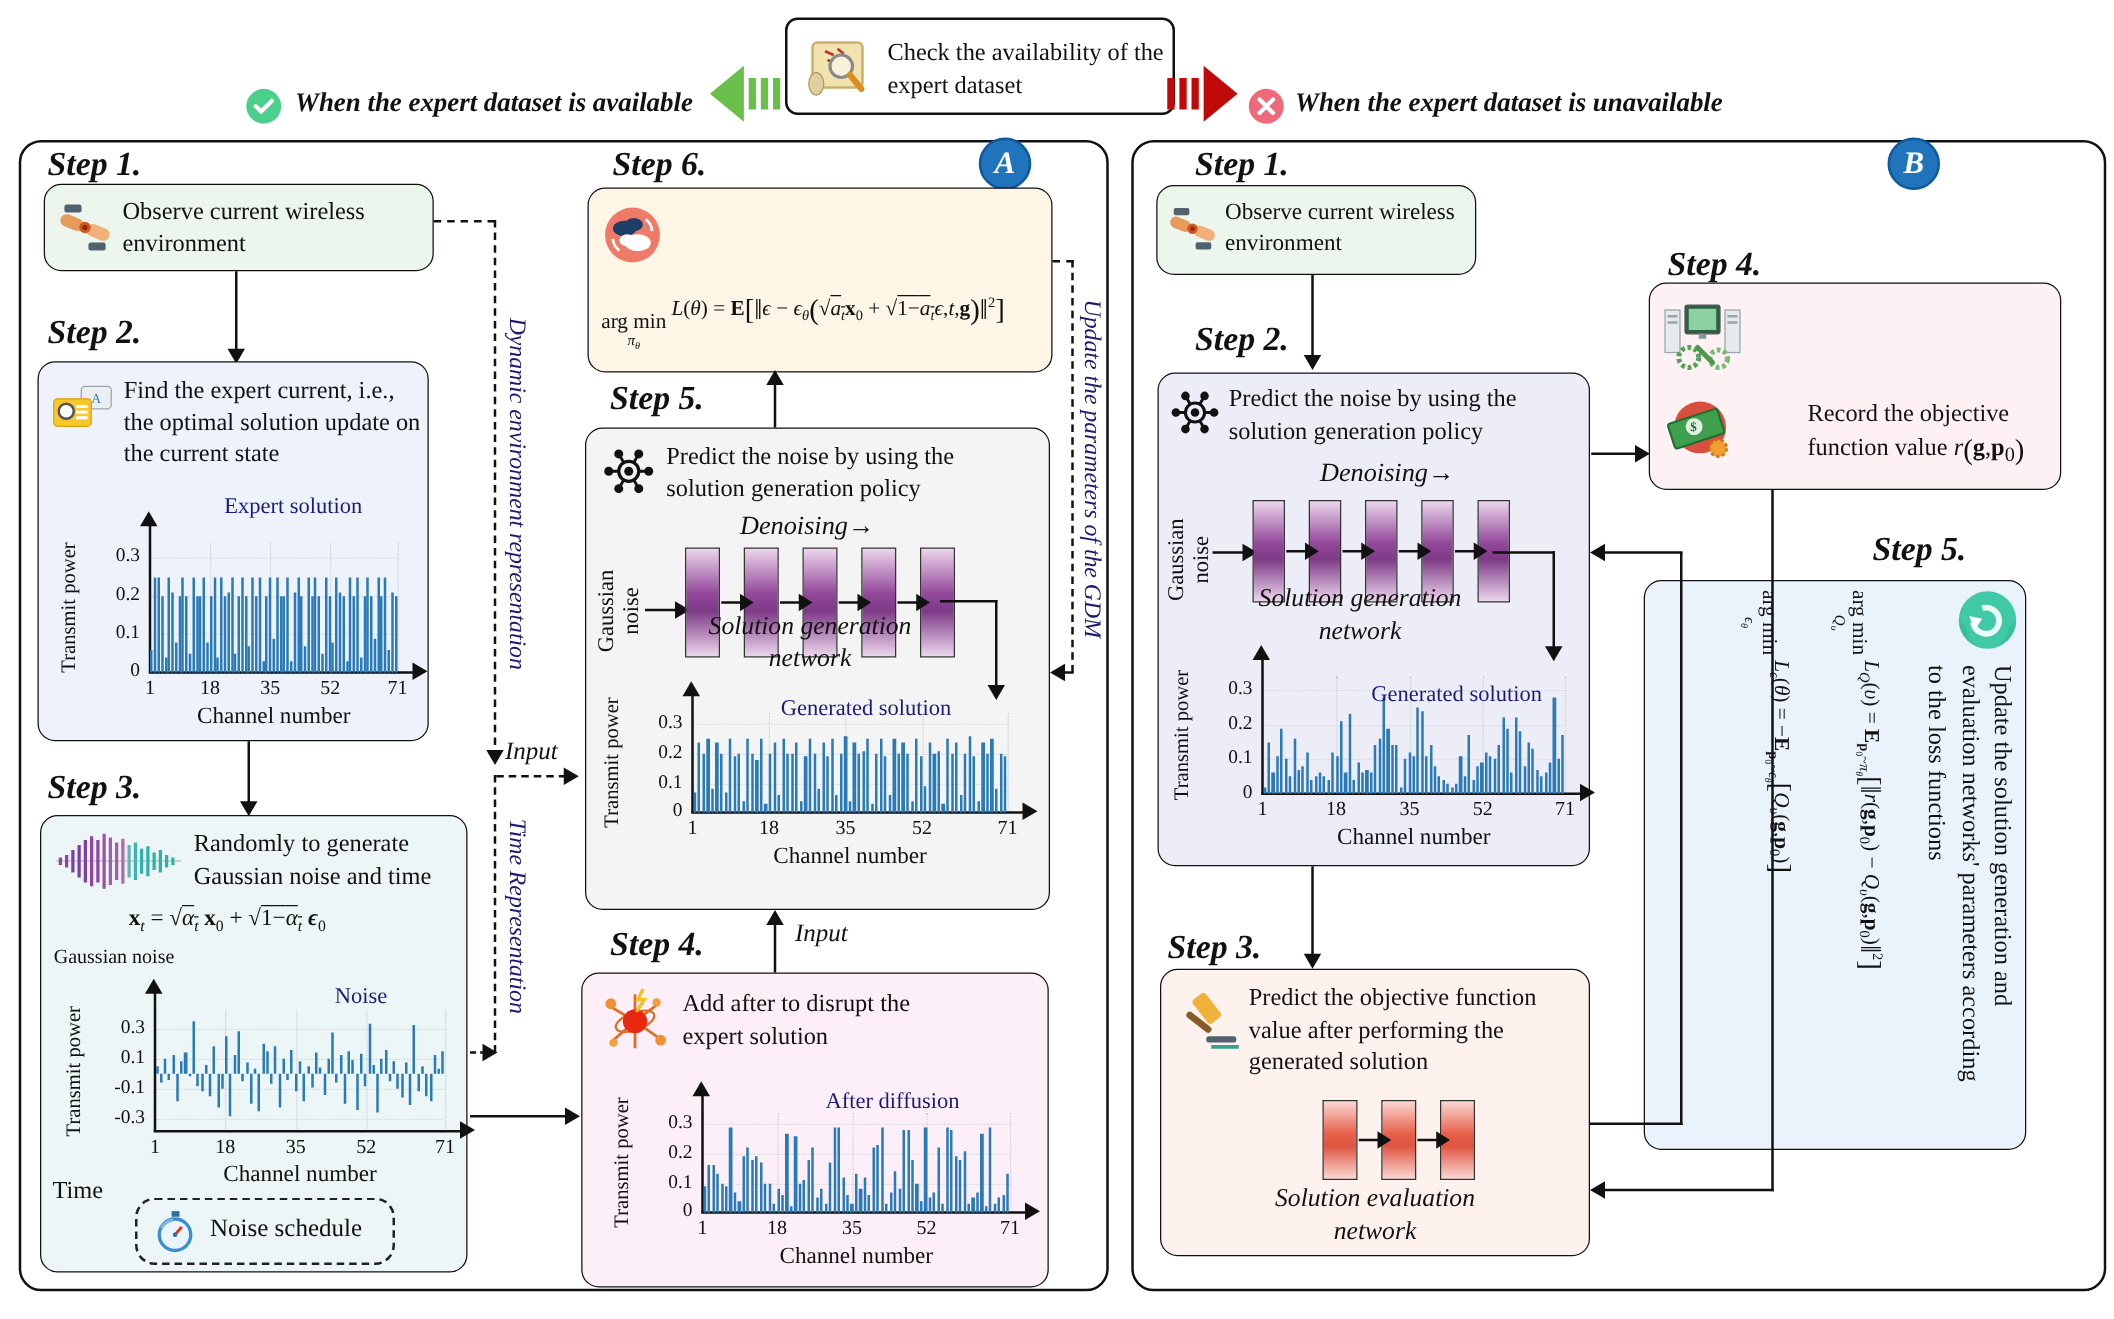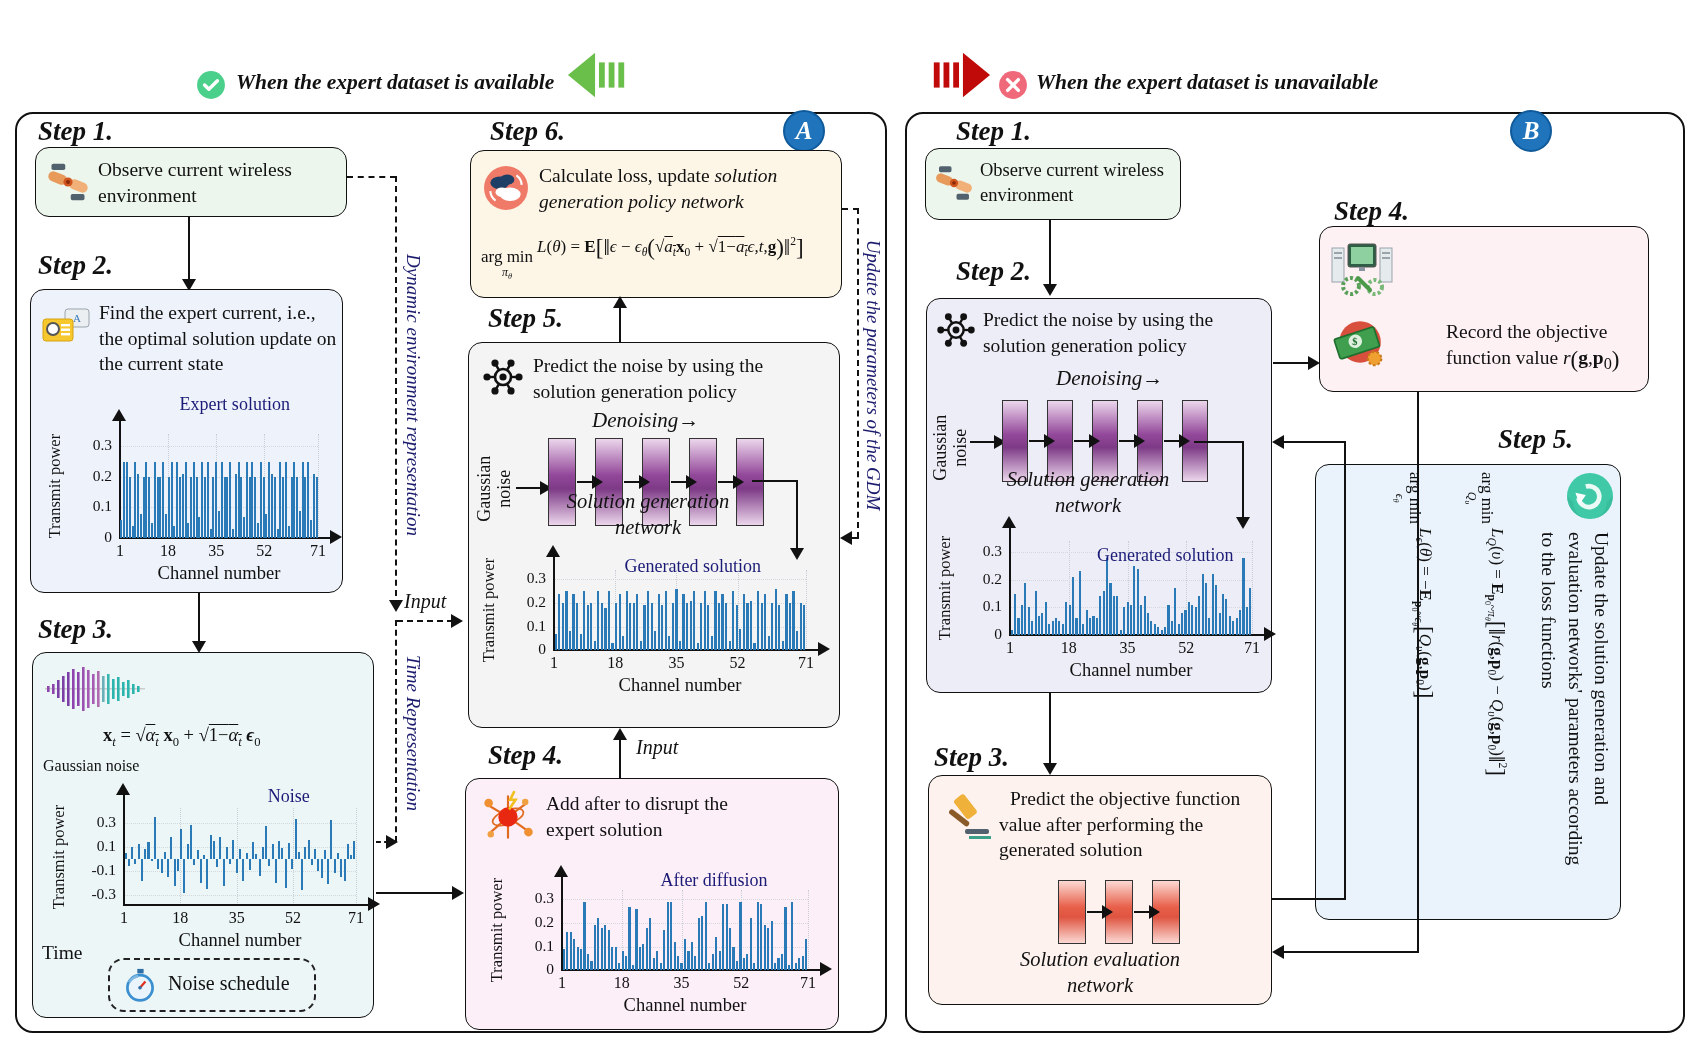--- a/index.html
+++ b/index.html
@@ -57,20 +57,35 @@
      font-size:25px;border:2px solid #0f5a9a;}
   .hdrlab{position:absolute;font-weight:bold;font-style:italic;font-size:21.5px;white-space:nowrap;}
   .icon{position:absolute;}
   .r5row{display:flex;gap:12px;align-items:flex-start;}
 </style>
 </head>
 <body>
 
 <div id="canvas">
 
+  <div class="box" style="left:628px;top:14px;width:312px;height:78px;border-radius:10px;border-width:2px;background:#fff;">
+    <span class="icon" style="left:12px;top:10px;">
+      <svg width="56" height="56" viewBox="0 0 56 56">
+          <rect x="8" y="8" width="40" height="36" rx="4" fill="#f2e3ae" stroke="#c8b070" stroke-width="2"></rect>
+          <ellipse cx="11" cy="41" rx="6" ry="9" fill="#e0d0a0" stroke="#b09860"></ellipse>
+          <path d="M18 15 l7 3 M28 13 l5 4 M20 22 l5 2" stroke="#c03030" stroke-width="2" fill="none"></path>
+          <circle cx="31" cy="27" r="9" fill="#f8f0d8" stroke="#8a8a8a" stroke-width="2.5"></circle>
+          <line x1="38" y1="34" x2="47" y2="45" stroke="#d89020" stroke-width="5" stroke-linecap="round"></line>
+        </svg>
+    </span>
+    <div class="btxt" style="position:absolute;left:80px;top:14px;">
+      <span style="display:block;">Check  the availability of the</span>
+      <span style="display:block;">expert dataset</span>
+    </div>
+  </div>
   <span class="icon" style="left:566px;top:48px;">
     <svg width="64" height="54" viewBox="0 0 66 54">
         <polygon points="30,4 30,50 2,27" fill="#6abf4b"></polygon>
         <rect x="34" y="14" width="6" height="26" fill="#6abf4b"></rect>
         <rect x="44" y="14" width="6" height="26" fill="#6abf4b"></rect>
         <rect x="54" y="14" width="6" height="26" fill="#6abf4b"></rect>
       </svg>
   </span>
   <span class="icon" style="left:928px;top:48px;">
     <svg width="64" height="54" viewBox="0 0 66 54">
@@ -261,20 +276,24 @@
             <rect x="62" y="9" width="2.6" height="30" fill="#3bb5b0"></rect>
             <rect x="67" y="14" width="2.6" height="20" fill="#2bb3ae"></rect>
             <rect x="72" y="12" width="2.6" height="24" fill="#2bb3ae"></rect>
             <rect x="77" y="17" width="2.6" height="14" fill="#2bb3ae"></rect>
             <rect x="82" y="15" width="2.6" height="18" fill="#2bb3ae"></rect>
             <rect x="87" y="19" width="2.6" height="10" fill="#2bb3ae"></rect>
             <rect x="92" y="21" width="2.6" height="6" fill="#2bb3ae"></rect>
           </g>
         </svg>
     </span>
+    <div class="btxt" style="position:absolute;left:122px;top:10px;">
+      <span style="display:block;">Randomly to generate</span>
+      <span style="display:block;">Gaussian noise and time</span>
+    </div>
     <div class="fml" style="left:70px;top:72px;font-size:18.5px;"><b>x</b><sub><i>t</i></sub> = √<span class="ov"><i>α</i><sub><i>t</i></sub></span> <b>x</b><sub>0</sub> + √<span class="ov">1−<i>α</i><sub><i>t</i></sub></span> <b><i>ϵ</i></b><sub>0</sub></div>
     <div style="position:absolute;left:10px;top:104px;font-size:16px;">Gaussian noise</div>
   </div>
   <div class="chart" style="left:36px;top:770px;width:330px;height:170px;">
       <div class="grid-v" style="left:88.0px;top:38px;height:97px"></div>
       <div class="grid-v" style="left:144.3px;top:38px;height:97px"></div>
       <div class="grid-v" style="left:200.7px;top:38px;height:97px"></div>
       <div class="grid-v" style="left:257.0px;top:38px;height:97px"></div>
       <div class="grid-v" style="left:320.0px;top:38px;height:97px"></div>
       <div class="grid-h" style="left:88px;top:125.3px;width:232px"></div>
@@ -409,23 +428,20 @@
       <svg width="46" height="46" viewBox="0 0 44 44">
           <circle cx="22" cy="22" r="21" fill="#f07a68"></circle>
           <ellipse cx="16" cy="17" rx="9" ry="6" fill="#1d3f66"></ellipse>
           <ellipse cx="23" cy="14" rx="7" ry="5" fill="#1d3f66"></ellipse>
           <ellipse cx="26" cy="28" rx="10" ry="6.5" fill="#fff"></ellipse>
           <ellipse cx="18" cy="26" rx="6" ry="4.5" fill="#fff"></ellipse>
           <path d="M7 25 a12 12 0 0 0 5 9" stroke="#fff" stroke-width="2" fill="none"></path>
           <path d="M37 19 a12 12 0 0 0 -5 -9" stroke="#fff" stroke-width="2" fill="none"></path>
         </svg>
     </span>
-    <div class="btxt" style="position:absolute;left:68px;top:12px;">
-      <span>Calculate loss, update </span><i>solution generation policy network</i>
-    </div>
     <div class="fml" style="left:10px;top:84px;"><span class="am">
           <span>arg min</span>
           <span class="ams"><i>π</i><sub><i>θ</i></sub></span>
         </span><i>L</i>(<i>θ</i>) = <span class="bbe">E</span><span class="bg">[</span><span class="bg">‖</span><i>ϵ</i> − <i>ϵ</i><sub><i>θ</i></sub><span class="bg">(</span>√<span class="ov"><i>a</i><sub><i>t</i></sub></span><b>x</b><sub>0</sub> + √<span class="ov">1−<i>a</i><sub><i>t</i></sub></span><i>ϵ</i>,<i>t</i>,<b>g</b><span class="bg">)</span><span class="bg">‖</span><sup>2</sup><span class="bg">]</span></div>
   </div>
   <div class="vl" style="left:619px;top:302px;height:40px;"></div>
   <div class="tri tu" style="left:613px;top:296px;"></div>
 
   <div class="steplab" style="left:488px;top:303px;">Step 5.</div>
   <div class="box" style="left:468px;top:342px;width:372px;height:386px;background:#f4f4f4;border-width:1.6px;">
@@ -895,21 +911,21 @@
   <div class="box" style="left:928px;top:775px;width:344px;height:230px;background:#fdf2ee;border-width:1.6px;">
     <span class="icon" style="left:14px;top:18px;">
       <svg width="52" height="50" viewBox="0 0 52 48">
           <rect x="16" y="0" width="13" height="24" rx="3" fill="#f0b13a" transform="rotate(-38 22 12)"></rect>
           <rect x="4" y="20" width="24" height="5.5" rx="2.7" fill="#8a5a28" transform="rotate(38 16 23)"></rect>
           <rect x="22" y="34" width="24" height="5" rx="2" fill="#51626e"></rect>
           <rect x="26" y="41" width="22" height="3" fill="#3aa08a"></rect>
         </svg>
     </span>
     <div class="btxt" style="position:absolute;left:70px;top:10px;">
-      <span style="display:block;margin-left:11px;">Predict the objective function</span>
+      <span style="display:block;">Predict the objective function</span>
       <span style="display:block;">value after performing  the</span>
       <span style="display:block;">generated solution</span>
     </div>
   </div>
   <div class="brow" style="left:1058px;top:880px;">
     <div class="evblock"></div>
       <span class="ba"></span>
     <div class="evblock"></div>
       <span class="ba"></span>
     <div class="evblock"></div>

